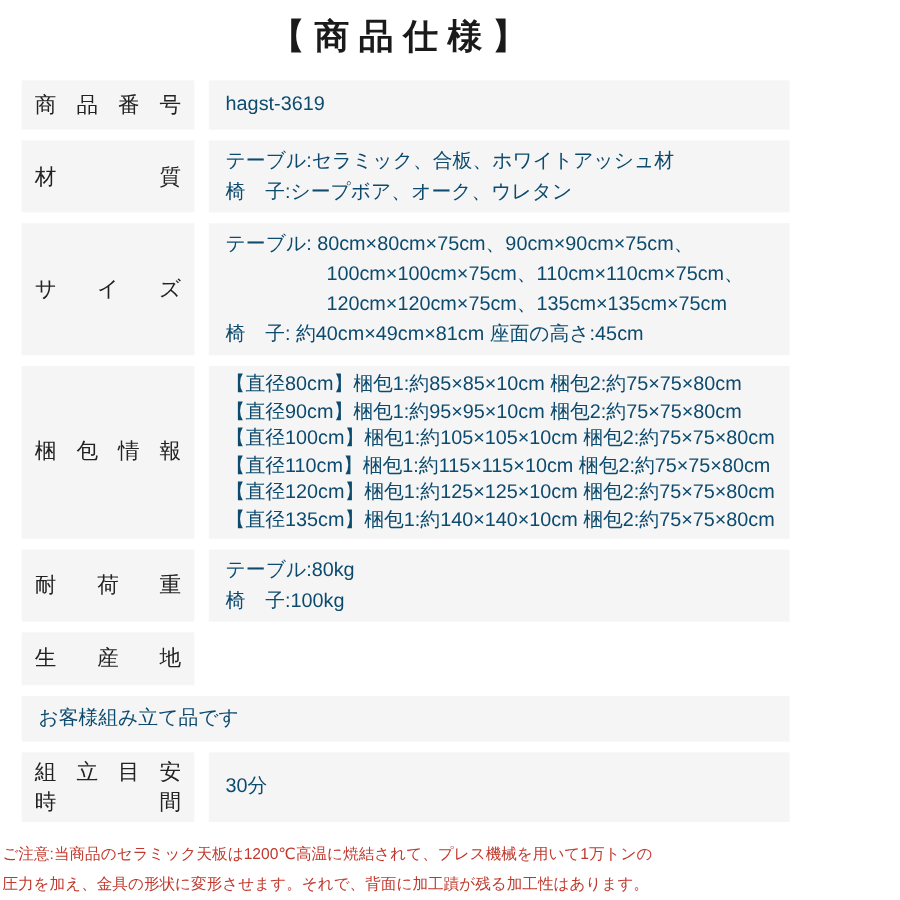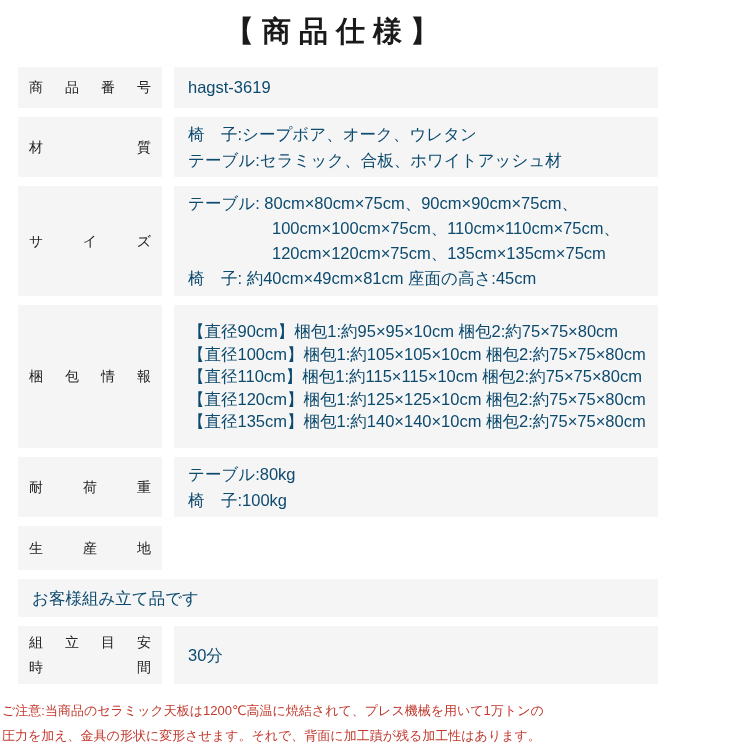--- a/index.html
+++ b/index.html
@@ -28,21 +28,21 @@
 
   .label {
     width: 144px;
     flex-shrink: 0;
     margin-right: 12px;
     padding: 0 11px;
     background: var(--cell-bg, #f5f5f5);
     display: flex;
     flex-direction: column;
     justify-content: center;
-    font-size: 14px;
+    font-size: 18px;
     color: #222222;
   }
   .label-line {
     display: block;
     width: 100%;
     text-align: justify;
     text-align-last: justify;
     text-justify: inter-word;
     line-height: 25px;
   }
@@ -93,42 +93,43 @@
       <div class="value">
         <div class="line">hagst-3619</div>
       </div>
     </div>
 
     <div class="row r2">
       <div class="label">
         <span class="label-line">材 質</span>
       </div>
       <div class="value">
+        <div class="line">テーブル:セラミック、合板、ホワイトアッシュ材</div>
         <div class="line">椅　子:シープボア、オーク、ウレタン</div>
-        <div class="line">テーブル:セラミック、合板、ホワイトアッシュ材</div>
       </div>
     </div>
 
     <div class="row r3">
       <div class="label">
         <span class="label-line">サ イ ズ</span>
       </div>
       <div class="value">
         <div class="line">テーブル: 80cm×80cm×75cm、90cm×90cm×75cm、</div>
         <div class="line indent">100cm×100cm×75cm、110cm×110cm×75cm、</div>
         <div class="line indent">120cm×120cm×75cm、135cm×135cm×75cm</div>
         <div class="line">椅　子: 約40cm×49cm×81cm 座面の高さ:45cm</div>
       </div>
     </div>
 
     <div class="row r4">
       <div class="label">
         <span class="label-line">梱 包 情 報</span>
       </div>
       <div class="value">
+        <div class="line">【直径80cm】梱包1:約85×85×10cm 梱包2:約75×75×80cm</div>
         <div class="line">【直径90cm】梱包1:約95×95×10cm 梱包2:約75×75×80cm</div>
         <div class="line">【直径100cm】梱包1:約105×105×10cm 梱包2:約75×75×80cm</div>
         <div class="line">【直径110cm】梱包1:約115×115×10cm 梱包2:約75×75×80cm</div>
         <div class="line">【直径120cm】梱包1:約125×125×10cm 梱包2:約75×75×80cm</div>
         <div class="line">【直径135cm】梱包1:約140×140×10cm 梱包2:約75×75×80cm</div>
       </div>
     </div>
 
     <div class="row r5">
       <div class="label">

